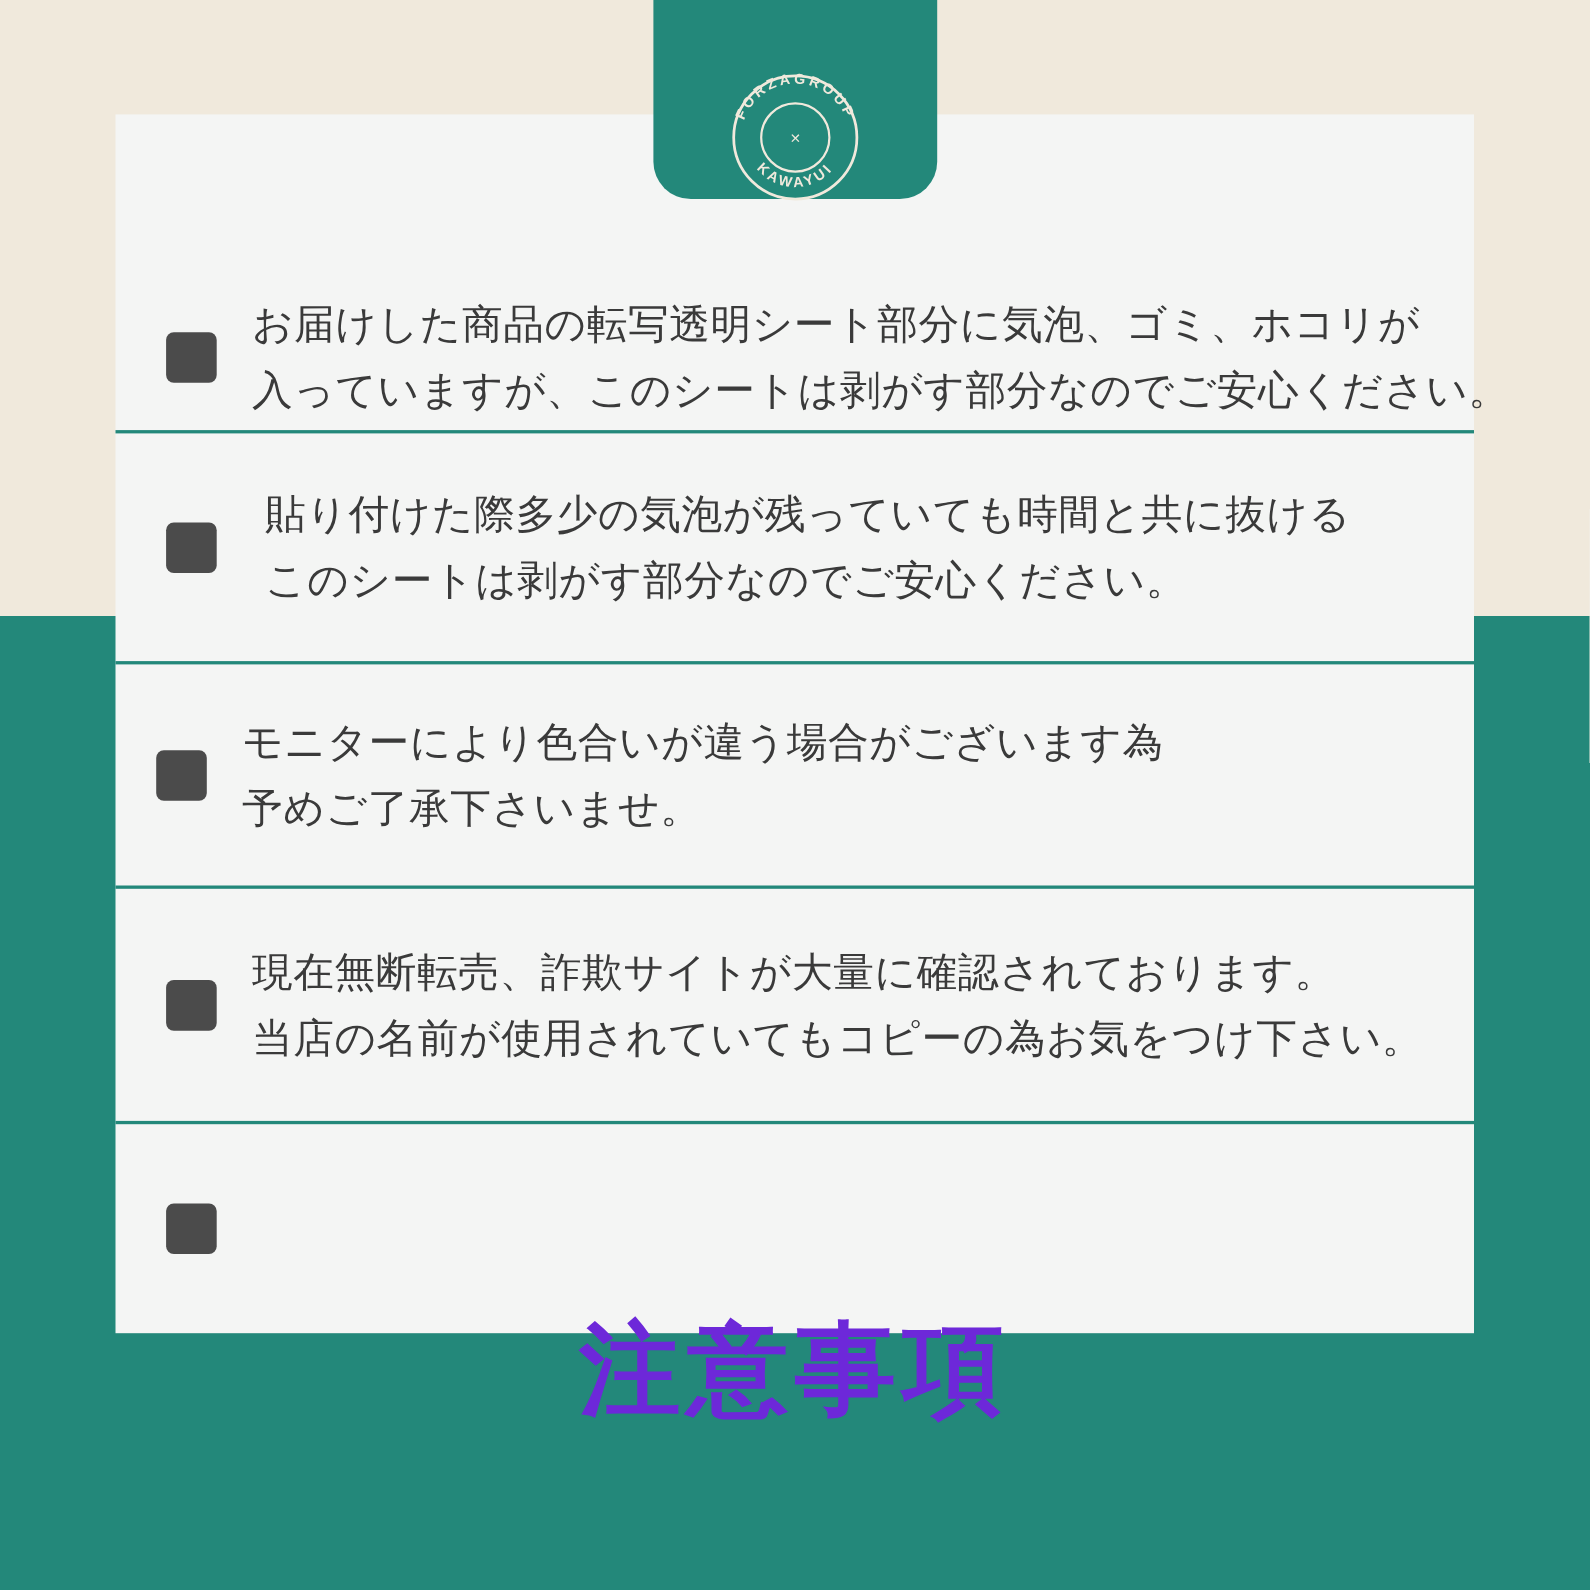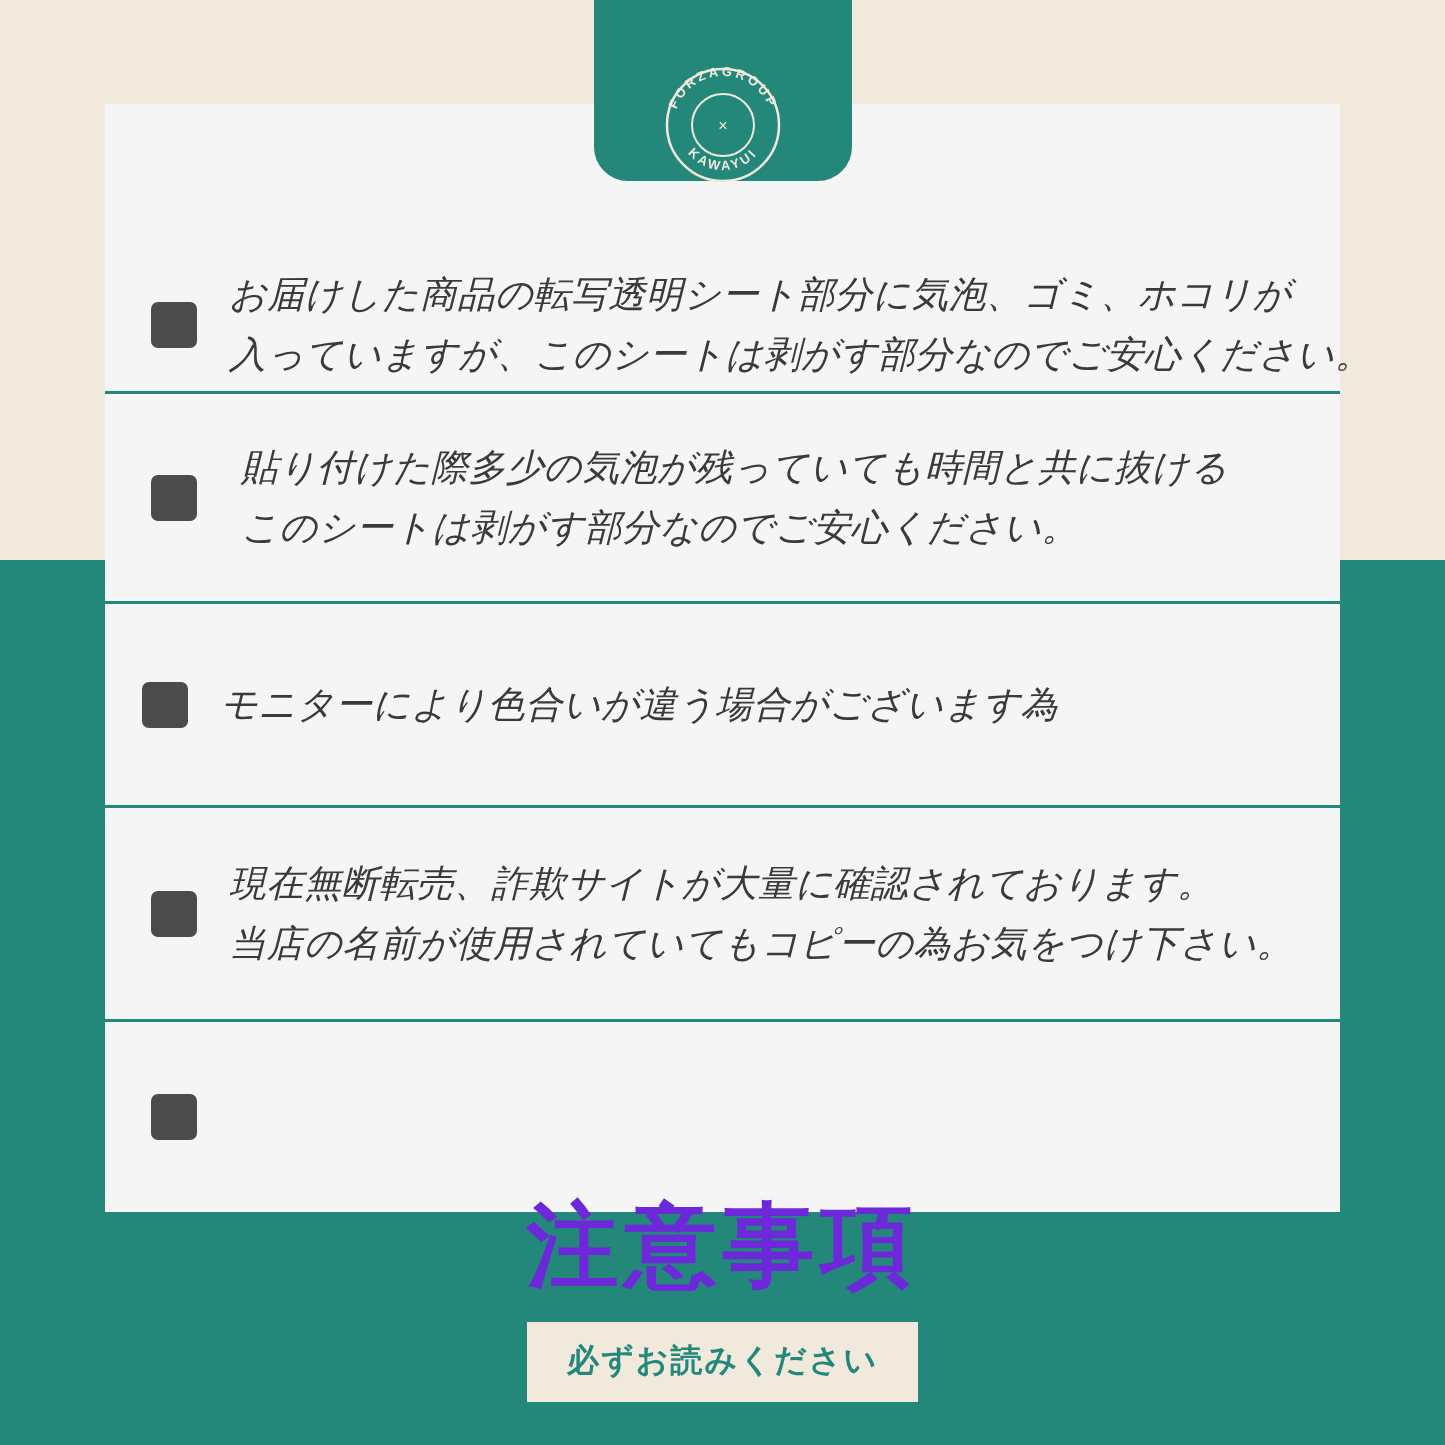--- a/index.html
+++ b/index.html
@@ -85,21 +85,20 @@
     border-radius: 7px;
     margin-right: 32px;
   }
 
   .row-text {
     font-size: 37px;
     line-height: 1.62;
     color: #3a3a3a;
     letter-spacing: 0.5px;
     font-weight: 500;
-    font-style: italic;
   }
   .row-text .ln { display: block; white-space: nowrap; }
 
   
   .row-1 .bullet { margin-top: 54px; }
   .row-1 .row-text { margin-top: 54px; }
 
   .footer {
     position: absolute;
     left: 0;
@@ -169,35 +168,35 @@
       <div class="row-text">
         <span class="ln">貼り付けた際多少の気泡が残っていても時間と共に抜ける</span>
         <span class="ln">このシートは剥がす部分なのでご安心ください。</span>
       </div>
     </div>
 
     <div class="row row-3">
       <div class="bullet"></div>
       <div class="row-text">
         <span class="ln">モニターにより色合いが違う場合がございます為</span>
+        <span class="ln">予めご了承下さいませ。</span>
       </div>
     </div>
 
     <div class="row row-4">
       <div class="bullet"></div>
       <div class="row-text">
         <span class="ln">現在無断転売、詐欺サイトが大量に確認されております。</span>
         <span class="ln">当店の名前が使用されていてもコピーの為お気をつけ下さい。</span>
       </div>
     </div>
 
     <div class="row row-5">
       <div class="bullet"></div>
     </div>
 
   </div>
 
   <div class="footer">
     <div class="footer-title">注意事項</div>
-    <div class="footer-pill">必ずお読みください</div>
   </div>
 
 </div>
 
 </body></html>

